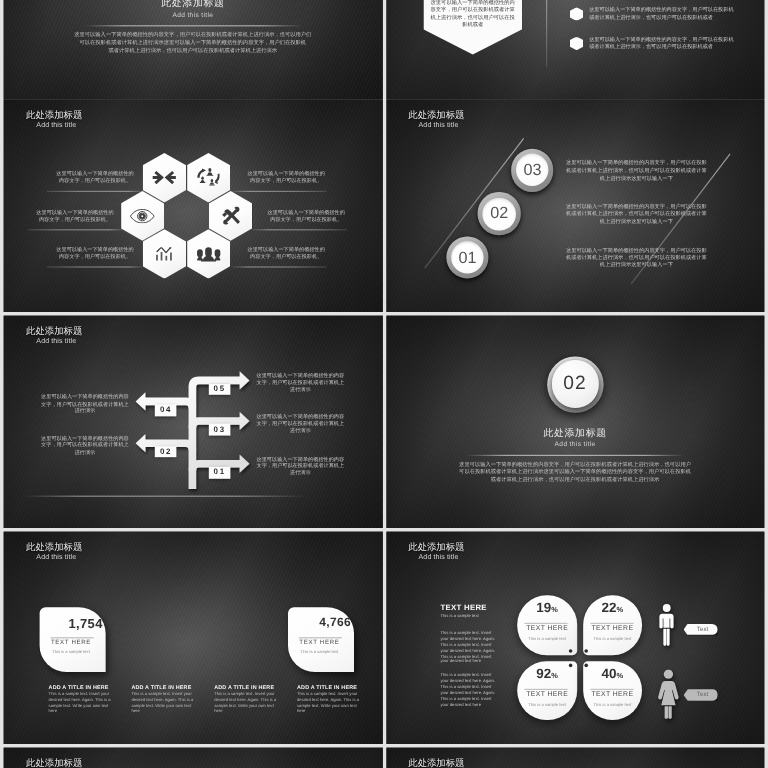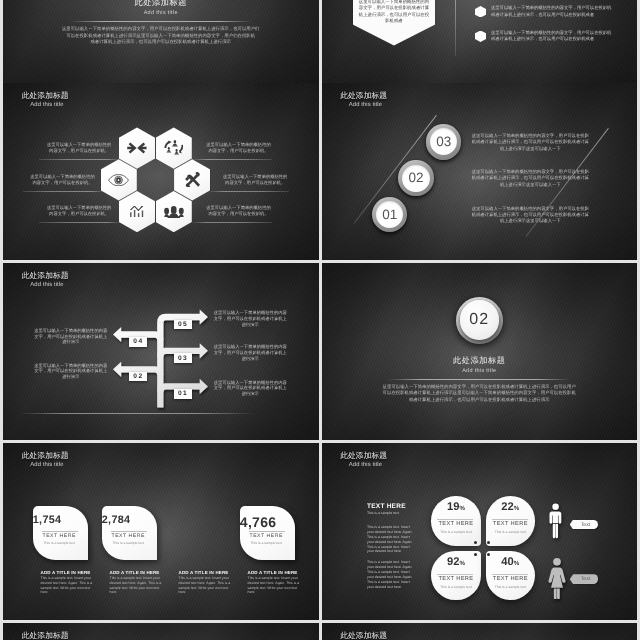--- a/index.html
+++ b/index.html
@@ -61,21 +61,21 @@
 
 
 .numbox{position:absolute;background:#fcfcfc;display:flex;align-items:center;justify-content:center;
   color:#2e2e2e;font-weight:bold;letter-spacing:1.4px;box-shadow:0 1px 3px rgba(0,0,0,.55)}
 .btext{position:absolute;color:#c9c9c9;font-size:4.3px;line-height:5.75px;text-align:center}
 .hrule{position:absolute;height:1px;background:linear-gradient(90deg,rgba(255,255,255,0),rgba(255,255,255,.45) 20%,rgba(255,255,255,.45) 75%,rgba(255,255,255,0))}
 
 
 .leaf{position:absolute;background:linear-gradient(152deg,#ffffff 0%,#fcfcfc 58%,#f2f2f2 100%);
   border-radius:5px 41% 0 41%;box-shadow:2px 3px 6px rgba(0,0,0,.55)}
-.leaf .val{position:absolute;width:100%;text-align:left;color:#333;font-weight:bold;letter-spacing:.3px}
+.leaf .val{position:absolute;width:100%;text-align:right;color:#333;font-weight:bold;letter-spacing:.3px}
 .leaf .bar{position:absolute;height:1px;background:#bdbdbd}
 .leaf .lab{position:absolute;width:100%;text-align:center;color:#4a4a4a;letter-spacing:.55px}
 .leaf .sub{position:absolute;width:100%;text-align:center;color:#8d8d8d}
 .ft{position:absolute;color:#f2f2f2;font-weight:bold;font-size:4.5px;letter-spacing:.15px;white-space:nowrap;line-height:1.2}
 .fb{position:absolute;color:#bcbcbc;font-size:3.5px;line-height:4.75px}
 
 
 .petal{position:absolute;background:linear-gradient(150deg,#ffffff 0%,#fafafa 60%,#eeeeee 100%);
   box-shadow:0 3px 7px rgba(0,0,0,.55)}
 .petal .pv{position:absolute;width:100%;text-align:center;color:#333;font-weight:bold}
@@ -330,32 +330,26 @@
         <div class="h-cn cn">此处添加标题</div>
         <div class="h-en">Add this title</div>
         <div class="leaf" style="left: 29.8px; top: 63.9px; width: 54.8px; height: 53.2px;">
           <div class="val" style="top: 8.4px; font-size: 10.8px; line-height: 1; padding-right: 2px;">1,754</div>
           <div class="bar" style="left: 9px; top: 25px; width: 36.2px;"></div>
           <div class="lab" style="top: 27.9px; font-size: 5.1px; line-height: 1; padding-right: 2px;">TEXT HERE</div>
           <div class="sub" style="top: 35.6px; font-size: 3.45px; line-height: 1; padding-right: 2px;">This is a sample text</div>
         </div>
         <div class="ft" style="left: 37.5px; top: 127.7px;">ADD A TITLE IN HERE</div>
         <div class="fb" style="left: 37.5px; top: 133.6px; width: 51.8px;">This is a sample text. Insert your desired text here. Again. This is a sample text. Write your own text here</div>
-        <div class="leaf" style="left: 98.8px; top: 63.9px; width: 54.8px; height: 53.2px;">
-          <div class="val" style="top: 8.4px; font-size: 10.8px; line-height: 1; padding-right: 2px;">2,784</div>
-          <div class="bar" style="left: 9px; top: 25px; width: 36.2px;"></div>
-          <div class="lab" style="top: 27.9px; font-size: 5.1px; line-height: 1; padding-right: 2px;">TEXT HERE</div>
-          <div class="sub" style="top: 35.6px; font-size: 3.45px; line-height: 1; padding-right: 2px;">This is a sample text</div>
-        </div>
         <div class="ft" style="left: 106.5px; top: 127.7px;">ADD A TITLE IN HERE</div>
         <div class="fb" style="left: 106.5px; top: 133.6px; width: 51.8px;">This is a sample text. Insert your desired text here. Again. This is a sample text. Write your own text here</div>
         <div class="ft" style="left: 175.5px; top: 127.7px;">ADD A TITLE IN HERE</div>
         <div class="fb" style="left: 175.5px; top: 133.6px; width: 51.8px;">This is a sample text. Insert your desired text here. Again. This is a sample text. Write your own text here</div>
         <div class="leaf" style="left: 236.8px; top: 63.9px; width: 54.8px; height: 53.2px;">
-          <div class="val" style="top: 8.4px; font-size: 14px; line-height: 1; padding-right: 2px;">4,766</div>
+          <div class="val" style="top: 8.4px; font-size: 10px; line-height: 1; padding-right: 2px;">4,766</div>
           <div class="bar" style="left: 9px; top: 25px; width: 36.2px;"></div>
           <div class="lab" style="top: 27.9px; font-size: 5.1px; line-height: 1; padding-right: 2px;">TEXT HERE</div>
           <div class="sub" style="top: 35.6px; font-size: 3.45px; line-height: 1; padding-right: 2px;">This is a sample text</div>
         </div>
         <div class="ft" style="left: 244.5px; top: 127.7px;">ADD A TITLE IN HERE</div>
         <div class="fb" style="left: 244.5px; top: 133.6px; width: 51.8px;">This is a sample text. Insert your desired text here. Again. This is a sample text. Write your own text here</div>
       </div>
     </div>
     <div class="slide" style="left: 321.5px; top: 442.5px;">
       <div class="bg"></div>

